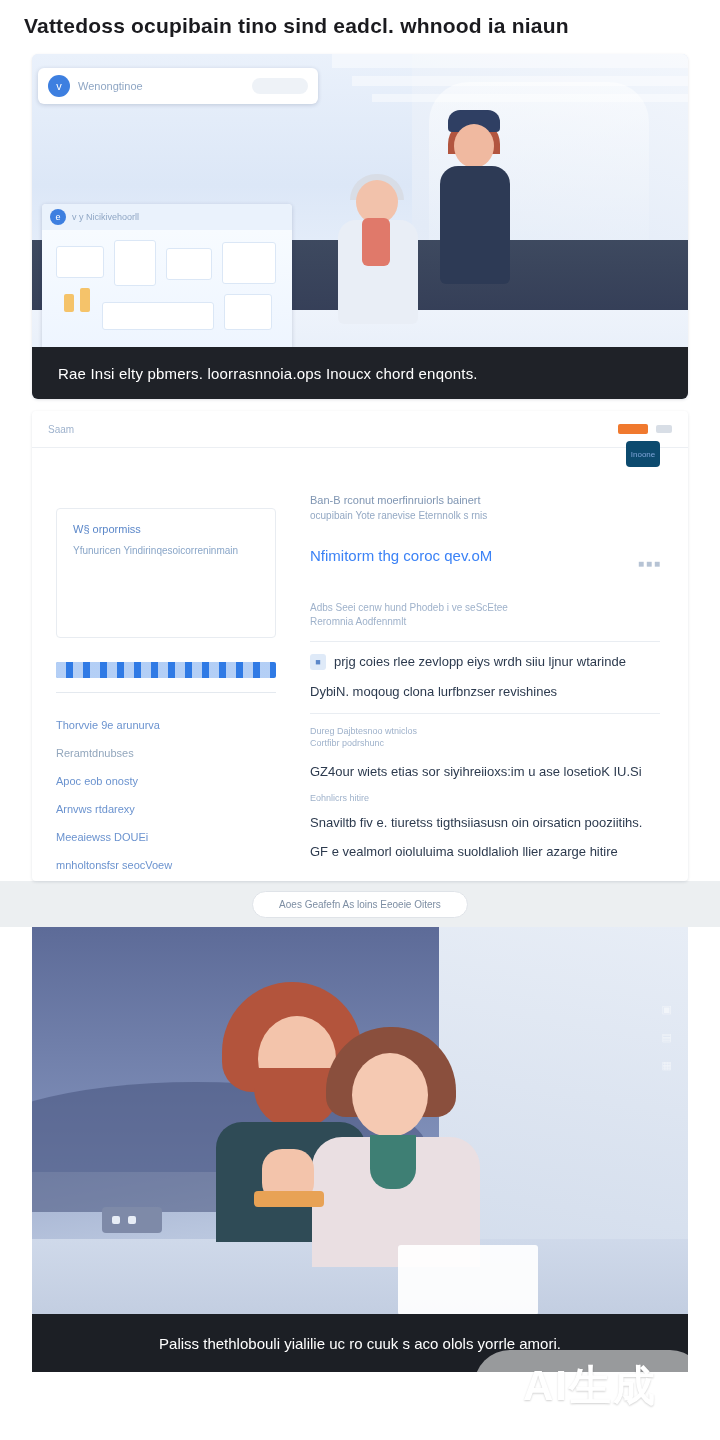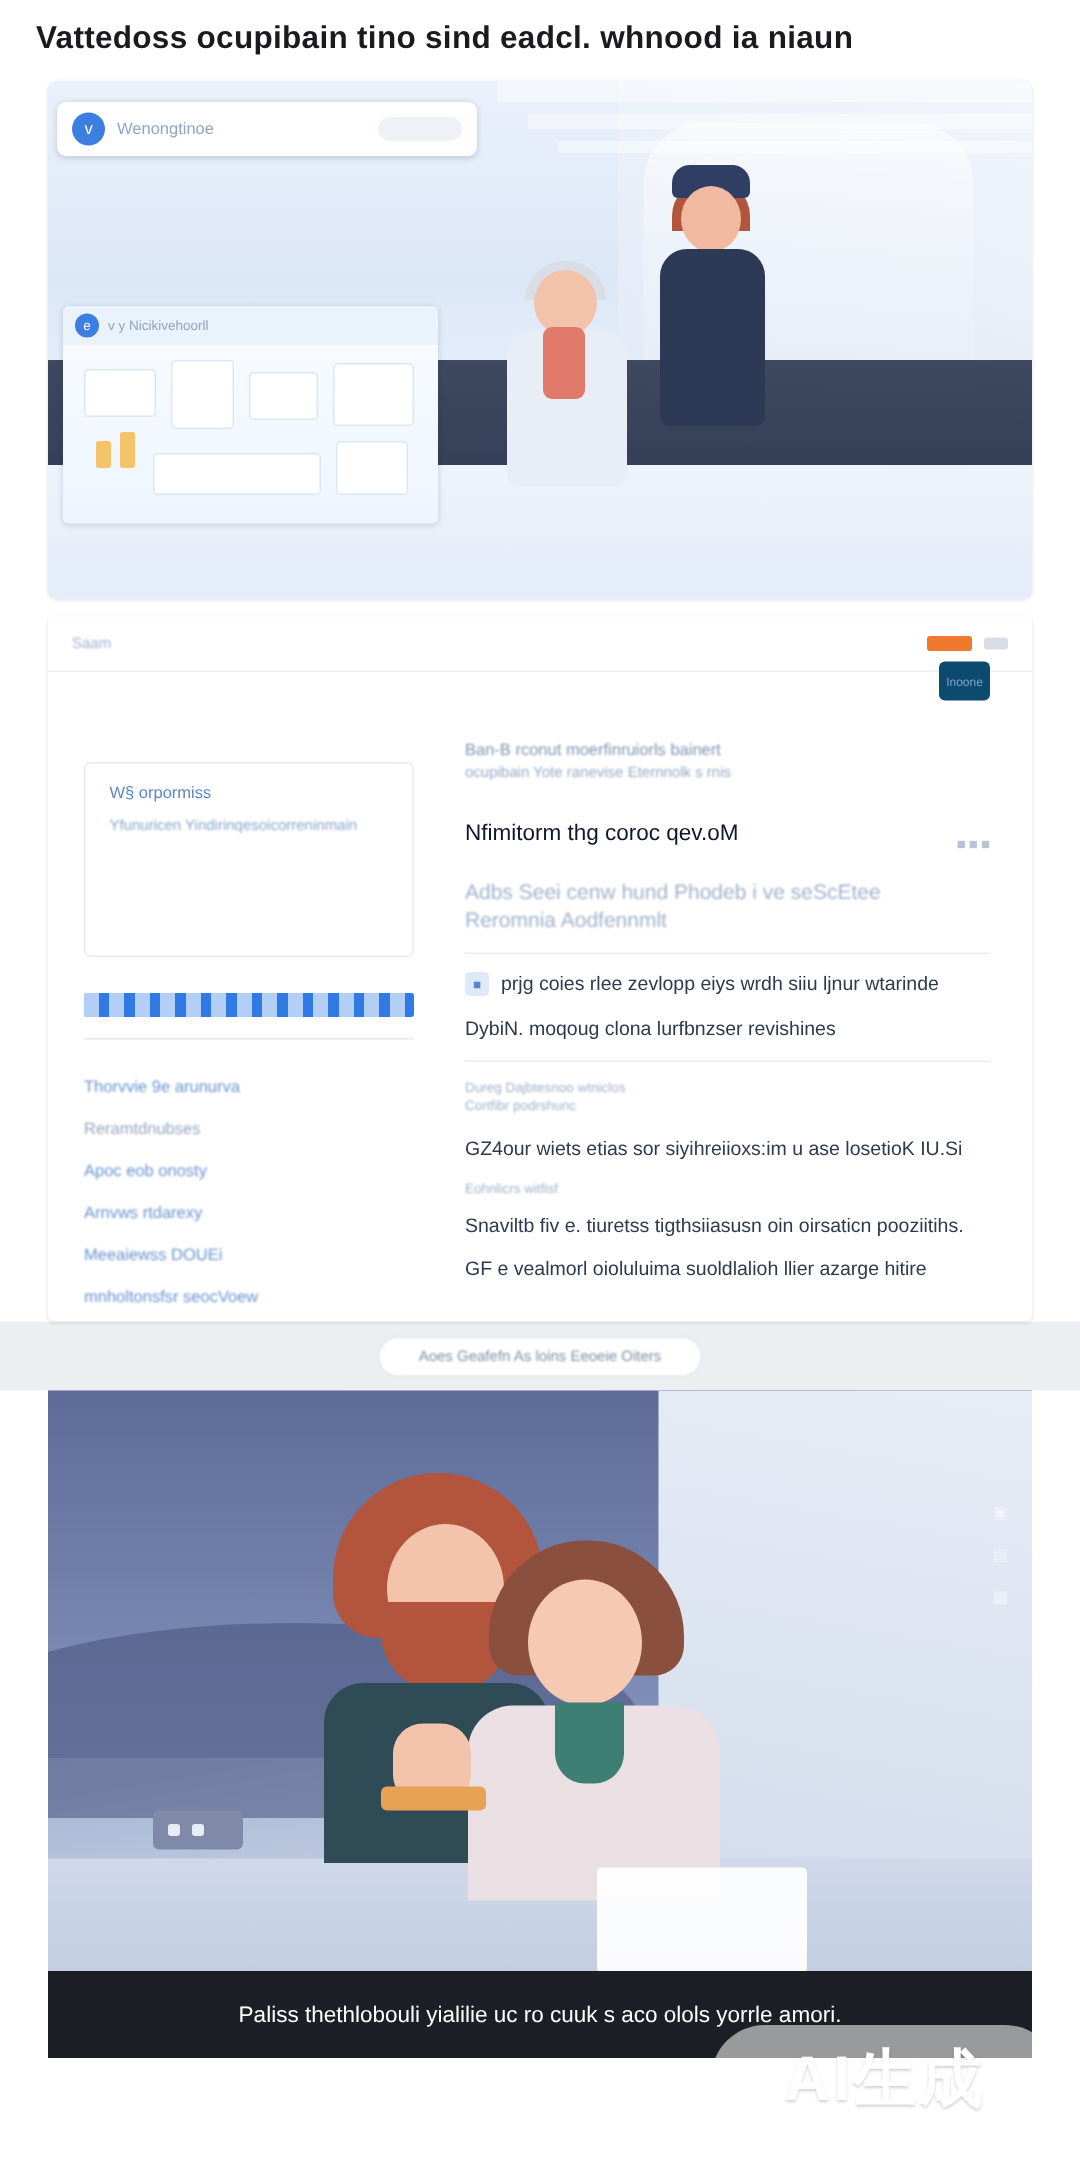--- a/index.html
+++ b/index.html
@@ -199,23 +199,23 @@
     padding: 46px 28px 0 10px;
     position: relative;
   }
   .r-head {
     font-size: 11px; color: #7f95b2; filter: blur(.6px); margin-bottom: 4px;
   }
   .r-head2 {
     font-size: 10px; color: #94a9c4; filter: blur(.6px); margin-bottom: 26px;
   }
   .r-title {
-    font-size: 15px; color: #0f172a; filter: blur(.5px); margin-bottom: 22px;
-  }
-  .r-meta { font-size: 14px; color: #9fb2cb; filter: blur(.6px); margin-bottom: 3px; }
+    font-size: 15px; color: #3b82f6; filter: blur(.5px); margin-bottom: 38px;
+  }
+  .r-meta { font-size: 10px; color: #9fb2cb; filter: blur(.6px); margin-bottom: 3px; }
   .r-rule { border-bottom: 1px solid #e9edf2; margin: 14px 0 12px 0; }
   .r-line {
     font-size: 13px; color: #2c3a4e; filter: blur(.45px); margin-bottom: 14px;
     display: flex; align-items: flex-start; gap: 8px;
   }
   .r-line .bullet-ico {
     width: 16px; height: 16px; border-radius: 3px; background:#dfeaf8; flex: none;
     display:flex;align-items:center;justify-content:center; color:#5b87c9; font-size:9px;
   }
   .r-small { font-size: 9px; color: #9fb2cb; filter: blur(.6px); margin-bottom: 2px;}
@@ -360,20 +360,23 @@
       <div class="pip-tile" style="left:182px;top:64px;width:46px;height:34px;"></div>
     </div>
   </div>
 
   <div style="position:absolute;left:6px;top:14px;width:260px;height:36px;background:#ffffff;border-radius:6px;box-shadow:0 1px 4px rgba(20,40,80,.18);display:flex;align-items:center;gap:8px;padding:0 10px;">
     <div class="pip-dot" style="width:22px;height:22px;font-size:11px;">v</div>
     <div class="pip-title" style="font-size:11px;">Wenongtinoe</div>
     <div style="margin-left:auto;width:56px;height:16px;background:#eef2f7;border-radius:8px;"></div>
   </div>
 
+  <div class="caption-bar">
+    <span>Rae Insi elty  pbmers.   loorrasnnoia.ops Inoucx chord enqonts.</span>
+  </div>
 </div>
 
 <div class="card-app">
   <div class="app-topbar">
     <div class="brand">Saam</div>
     <div class="right">
       <div class="pill-orange"></div>
       <div class="pill-grey"></div>
     </div>
   </div>
@@ -421,21 +424,21 @@
         <span>DybiN. moqoug clona  lurfbnzser revishines</span>
       </div>
       <div class="r-rule"></div>
 
       <div class="r-small">Dureg Dajbtesnoo wtniclos</div>
       <div class="r-small" style="margin-bottom:16px;">Cortfibr podrshunc</div>
 
       <div class="r-line">
         <span>GZ4our wiets etias sor siyihreiioxs:im u ase losetioK IU.Si</span>
       </div>
-      <div class="r-small" style="margin-bottom:12px;">Eohnlicrs witfisf</div>
+      <div class="r-small" style="margin-bottom:12px;">Eohnlicrs hitire</div>
       <div class="r-line">
         <span>Snaviltb fiv e. tiuretss tigthsiiasusn oin oirsaticn pooziitihs.</span>
       </div>
       <div class="r-line">
         <span>GF e vealmorl oioluluima suoldlalioh llier azarge hitire</span>
       </div>
     </div>
   </div>
 </div>
 

